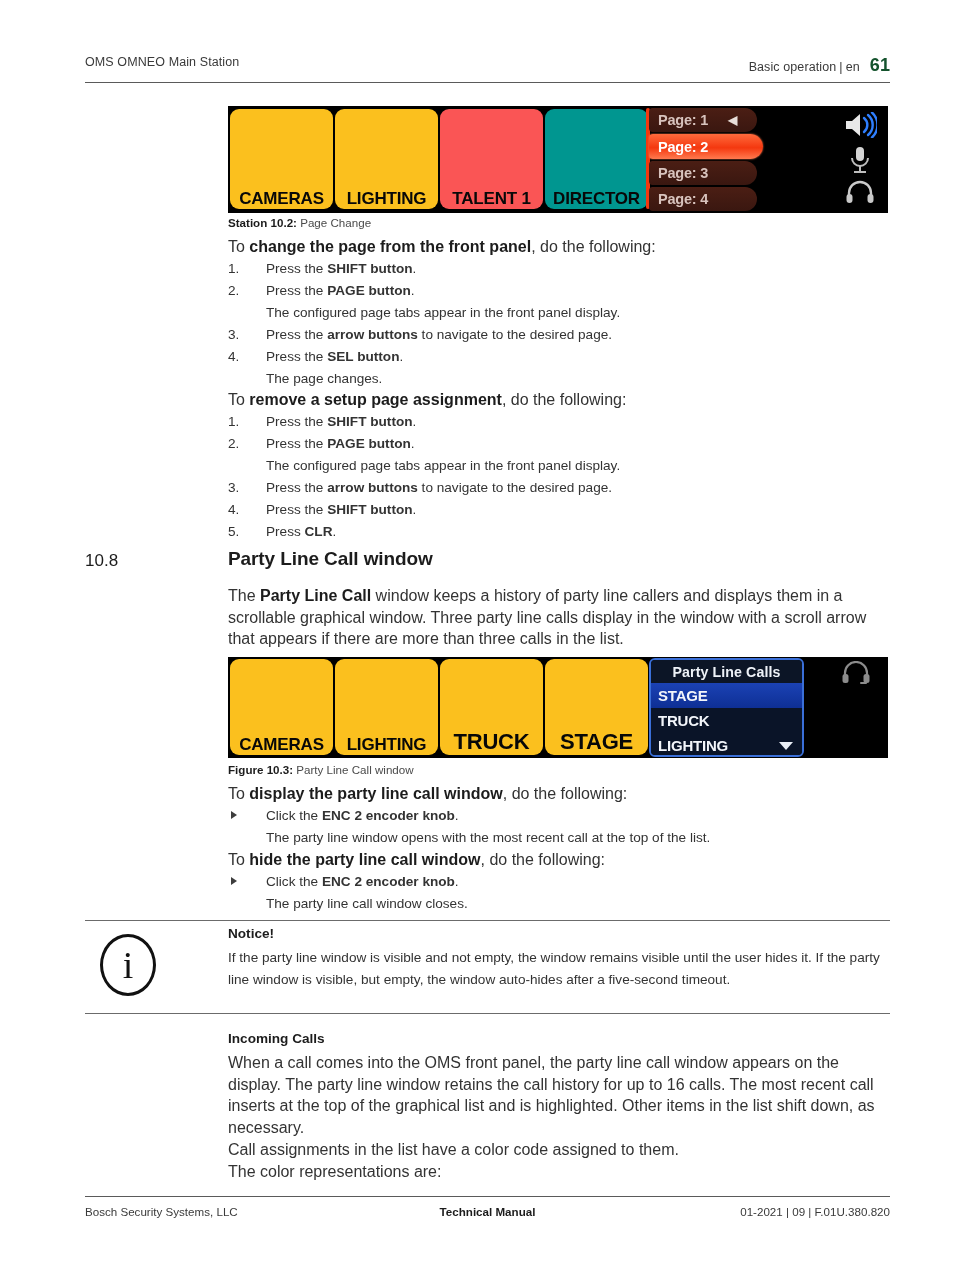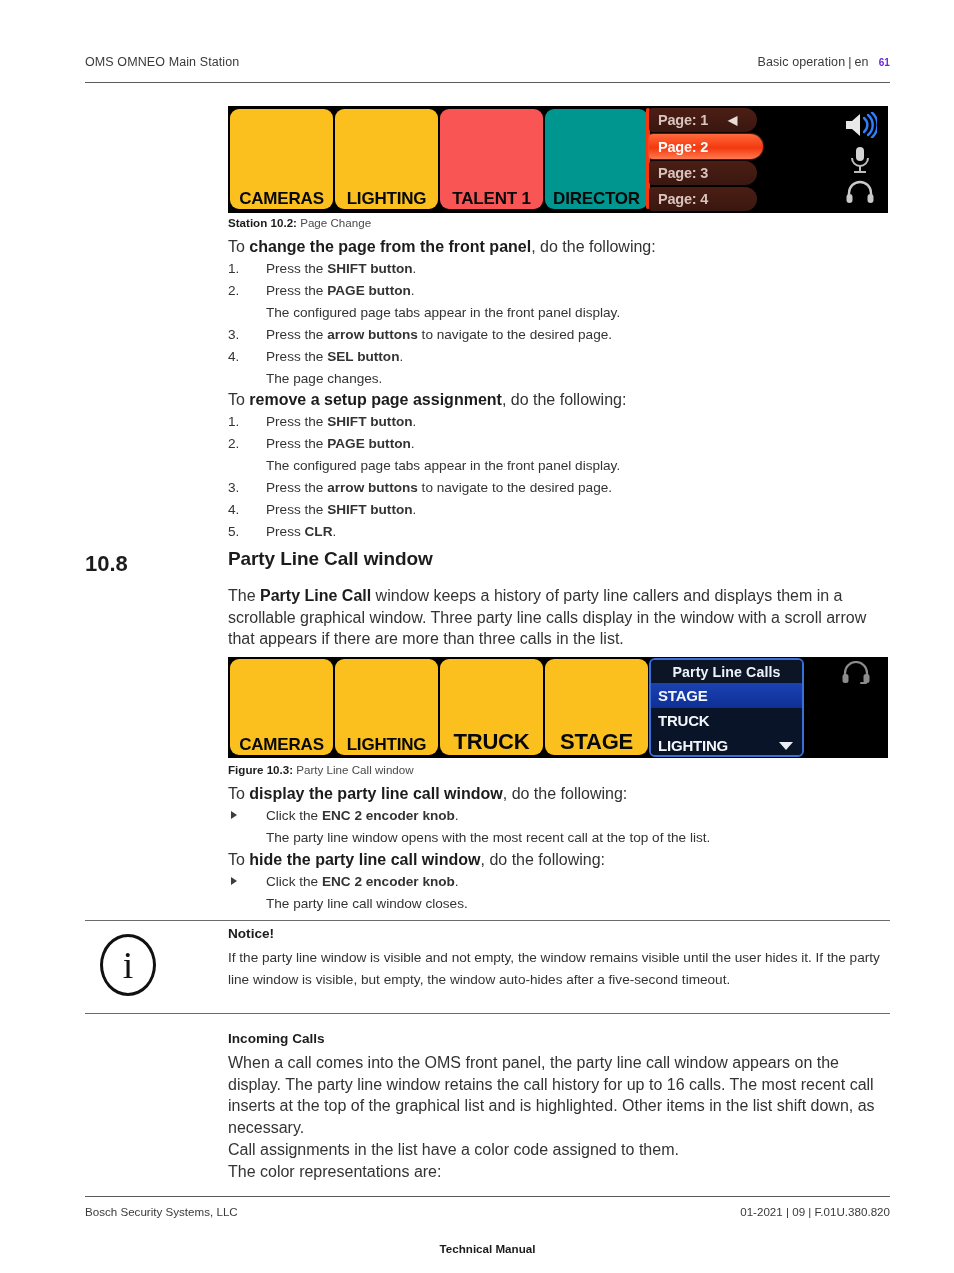--- a/index.html
+++ b/index.html
@@ -36,22 +36,22 @@
     letter-spacing: 0.1px;
   }
   .rh-left { position: absolute; left: 0; top: 0; }
   .rh-right {
     position: absolute; right: 0; top: 0;
     white-space: nowrap;
   }
   .rh-sep { padding: 0 3px; }
   .rh-page {
     font-weight: bold;
-    font-size: 10px;
-    color: #6d28d9;
+    font-size: 18px;
+    color: #14532d;
     padding-left: 10px;
   }
   .rule-head {
     position: absolute;
     left: 85px; top: 82px;
     width: 805px;
     height: 1px;
     background: #5a5a5a;
   }
 
@@ -225,22 +225,22 @@
     border-bottom: 4.5px solid transparent;
     border-left: 6.5px solid #3d3d3d;
   }
   .li-body { position: absolute; left: 38px; top: 0; right: 0; }
   .li-cont { position: absolute; left: 38px; top: 0; right: 0; }
 
   
   .sec-num {
     position: absolute;
     left: 85px;
-    font-size: 22px;
-    font-weight: bold;
+    font-size: 17px;
+    font-weight: normal;
     color: #1c1c1c;
   }
   .sec-title {
     position: absolute;
     left: 228px;
     font-size: 19px;
     font-weight: bold;
     color: #1c1c1c;
     letter-spacing: -0.1px;
   }
@@ -319,21 +319,20 @@
     height: 18px;
     font-size: 11.6px;
     color: #3a3a3a;
   }
   .ft-left { position: absolute; left: 0; top: 0; }
   .ft-center {
     position: absolute; left: 0; top: 0;
     width: 805px; text-align: center;
     font-weight: bold;
     color: #1c1c1c;
-    margin-top: 37px;
   }
   .ft-right { position: absolute; right: 0; top: 0; white-space: nowrap; }
 </style>
 </head>
 <body>
 
 <div class="page">
 
   <div class="running-head">
     <span class="rh-left">OMS OMNEO Main Station</span>

